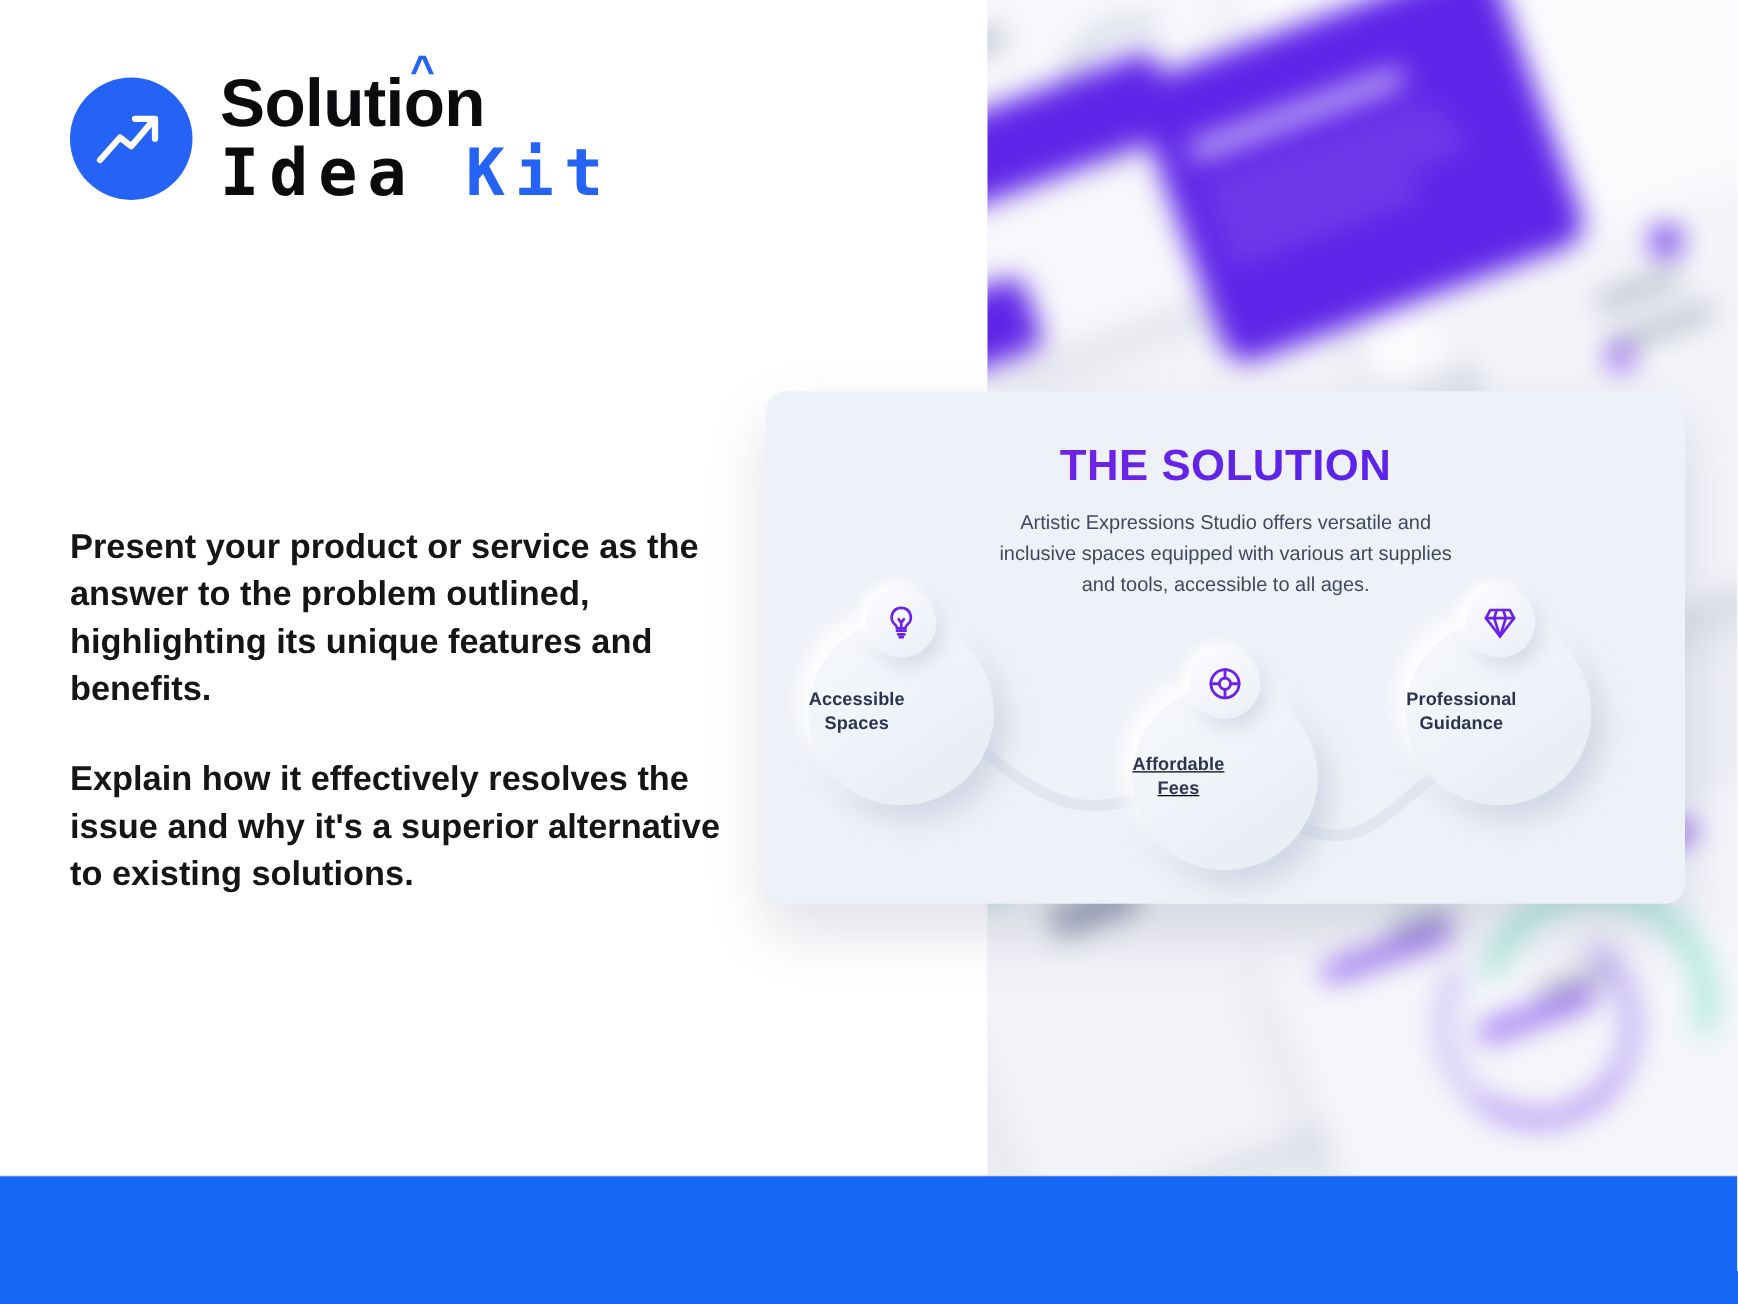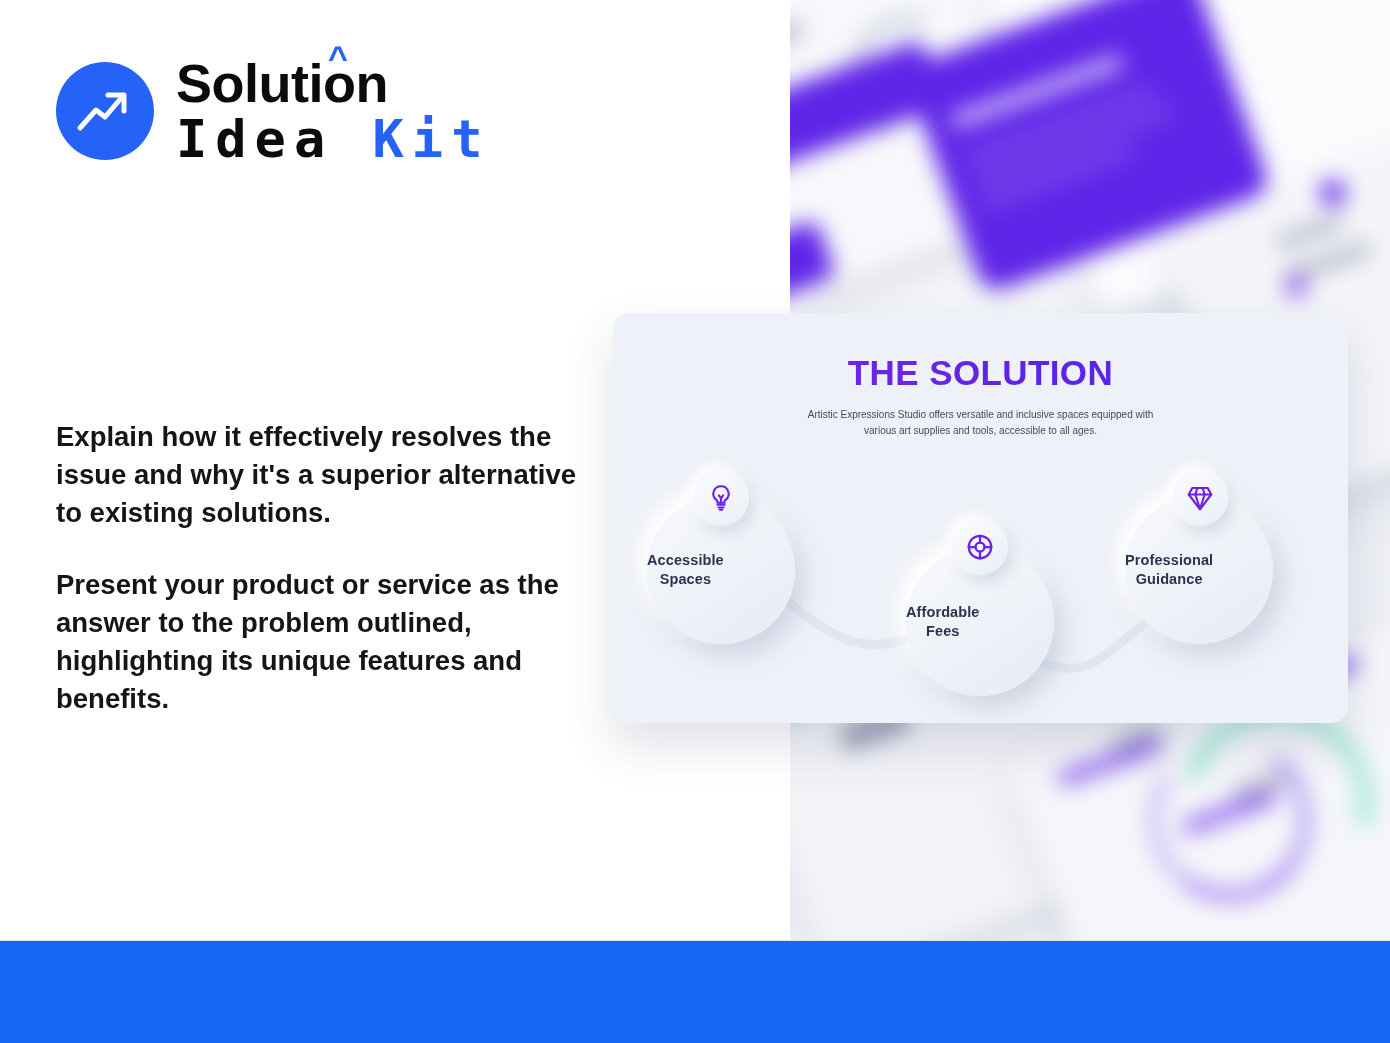--- a/index.html
+++ b/index.html
@@ -184,21 +184,21 @@
     letter-spacing: 0.4px;
     background: linear-gradient(90deg, #8224e3 0%, #5b24e8 60%, #5b24e8 100%);
     -webkit-background-clip: text;
     background-clip: text;
     color: transparent;
   }
   .sol-sub {
     margin: 14px auto 0;
     width: 370px;
     text-align: center;
-    font-size: 10px;
+    font-size: 16px;
     line-height: 1.55;
     color: #41495e;
     font-weight: 400;
   }
 
   
   .diagram { position: absolute; left: 0; top: 155px; width: 735px; height: 255px; }
   .link-svg { position: absolute; left: 0; top: 0; width: 735px; height: 255px; }
 
   .node { position: absolute; }
@@ -225,21 +225,21 @@
     box-shadow:
       -5px -5px 11px rgba(255,255,255,0.95),
       5px 7px 14px rgba(159,170,196,0.34);
     display: flex; align-items: center; justify-content: center;
     z-index: 3;
   }
 
   
   .n1 .node-ball { left: 34px;  top: 28px;  width: 148px; height: 148px; }
   .n1 .node-icon { left: 80px;  top: 2px; }
-  .n2 .node-ball { left: 293px; top: 80px;  width: 148px; height: 148px; }
+  .n2 .node-ball { left: 293px; top: 80px;  width: 148px; height: 148px; text-decoration: underline; }
   .n2 .node-icon { left: 339px; top: 51px; }
   .n3 .node-ball { left: 512px; top: 28px;  width: 148px; height: 148px; }
   .n3 .node-icon { left: 559px; top: 2px; }
 
   
   .bottom-bar {
     position: absolute;
     left: 0; bottom: 0;
     width: 1390px; height: 102px;
     background: #1767f7;
@@ -306,22 +306,22 @@
       </div>
       <div class="logo-line2">
         <span>Idea</span>
         <span class="logo-kit">Kit</span>
       </div>
     </div>
   </div>
 
 
   <div class="body-copy">
+    <p>Present your product or service as the answer to the problem outlined, highlighting its unique features and benefits.</p>
     <p>Explain how it effectively resolves the issue and why it's a superior alternative to existing solutions.</p>
-    <p>Present your product or service as the answer to the problem outlined, highlighting its unique features and benefits.</p>
   </div>
 
   <div class="sol-card">
     <div class="sol-title">THE SOLUTION</div>
     <div class="sol-sub">Artistic Expressions Studio offers versatile and inclusive spaces equipped with various art supplies and tools, accessible to all ages.</div>
 
     <div class="diagram">
       <svg class="link-svg" viewBox="0 0 735 255">
         <path d="M170 130 C 225 175, 250 185, 300 170" fill="none" stroke="#dfe4ee" stroke-width="9" stroke-linecap="round" opacity="0.85"></path>
         <path d="M430 195 C 480 215, 500 175, 540 150" fill="none" stroke="#dfe4ee" stroke-width="9" stroke-linecap="round" opacity="0.85"></path>

